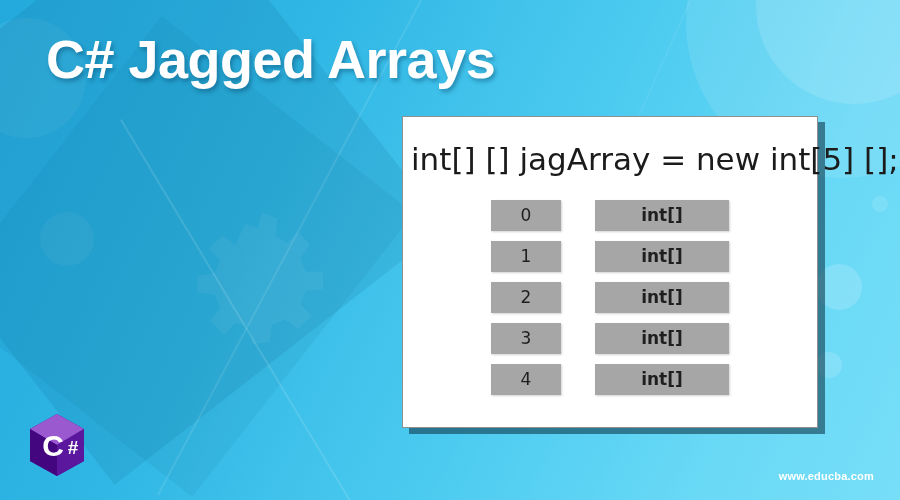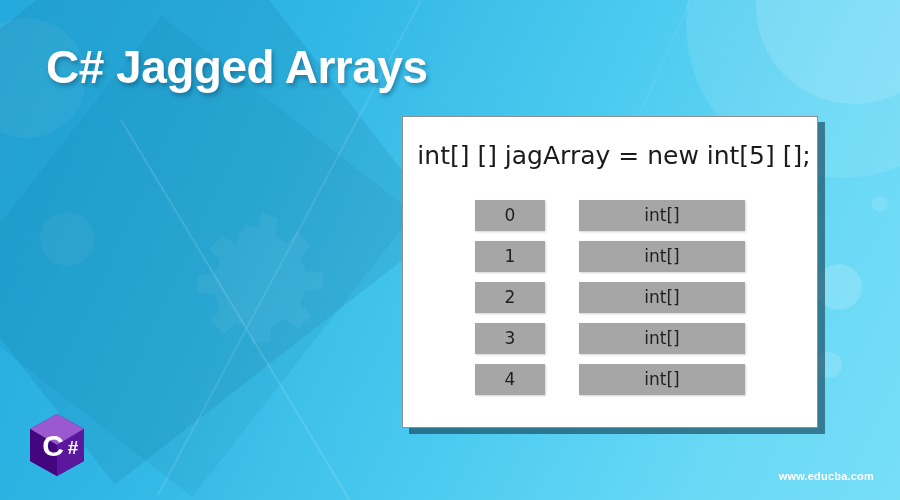--- a/index.html
+++ b/index.html
@@ -105,27 +105,26 @@
     left: 150px; top: 190px;
     width: 190px; height: 190px;
     opacity: 0.05;
   }
 
   
   #title {
     position: absolute;
     left: 46px;
     top: 28px;
-    font-size: 46px;
+    font-size: 54px;
     font-weight: bold;
     color: #ffffff;
     letter-spacing: -0.5px;
     text-shadow: 2px 3px 4px rgba(0, 60, 95, 0.40);
     white-space: nowrap;
-    margin-top: 12px;
   }
 
   
   #panel {
     position: absolute;
     left: 402px;
     top: 116px;
     width: 416px;
     height: 312px;
     background: #ffffff;
@@ -133,21 +132,21 @@
     box-shadow: 7px 6px 0 rgba(17, 64, 84, 0.62);
     box-sizing: border-box;
   }
 
   #code-line {
     position: absolute;
     left: 8px;
     right: 0;
     top: 24px;
     text-align: center;
-    font-size: 25px;
+    font-size: 31px;
     color: #1b1b1b;
     font-family: "DejaVu Sans", sans-serif;
     white-space: nowrap;
   }
 
   #array-table {
     position: absolute;
     left: 0;
     right: 0;
     top: 78px;
@@ -165,21 +164,21 @@
     height: 31px;
     line-height: 31px;
     text-align: center;
     font-size: 17px;
     color: #1f1f1f;
     font-family: "DejaVu Sans", sans-serif;
     box-shadow: 1px 1px 2px rgba(0,0,0,0.18);
   }
   .cell-index { width: 70px; }
   .gap        { width: 34px; }
-  .cell-value { width: 166px; }
+  .cell-value { width: 134px; font-weight: bold; }
 
   
   #logo {
     position: absolute;
     left: 26px;
     bottom: 22px;
     width: 62px;
     height: 66px;
   }
 

